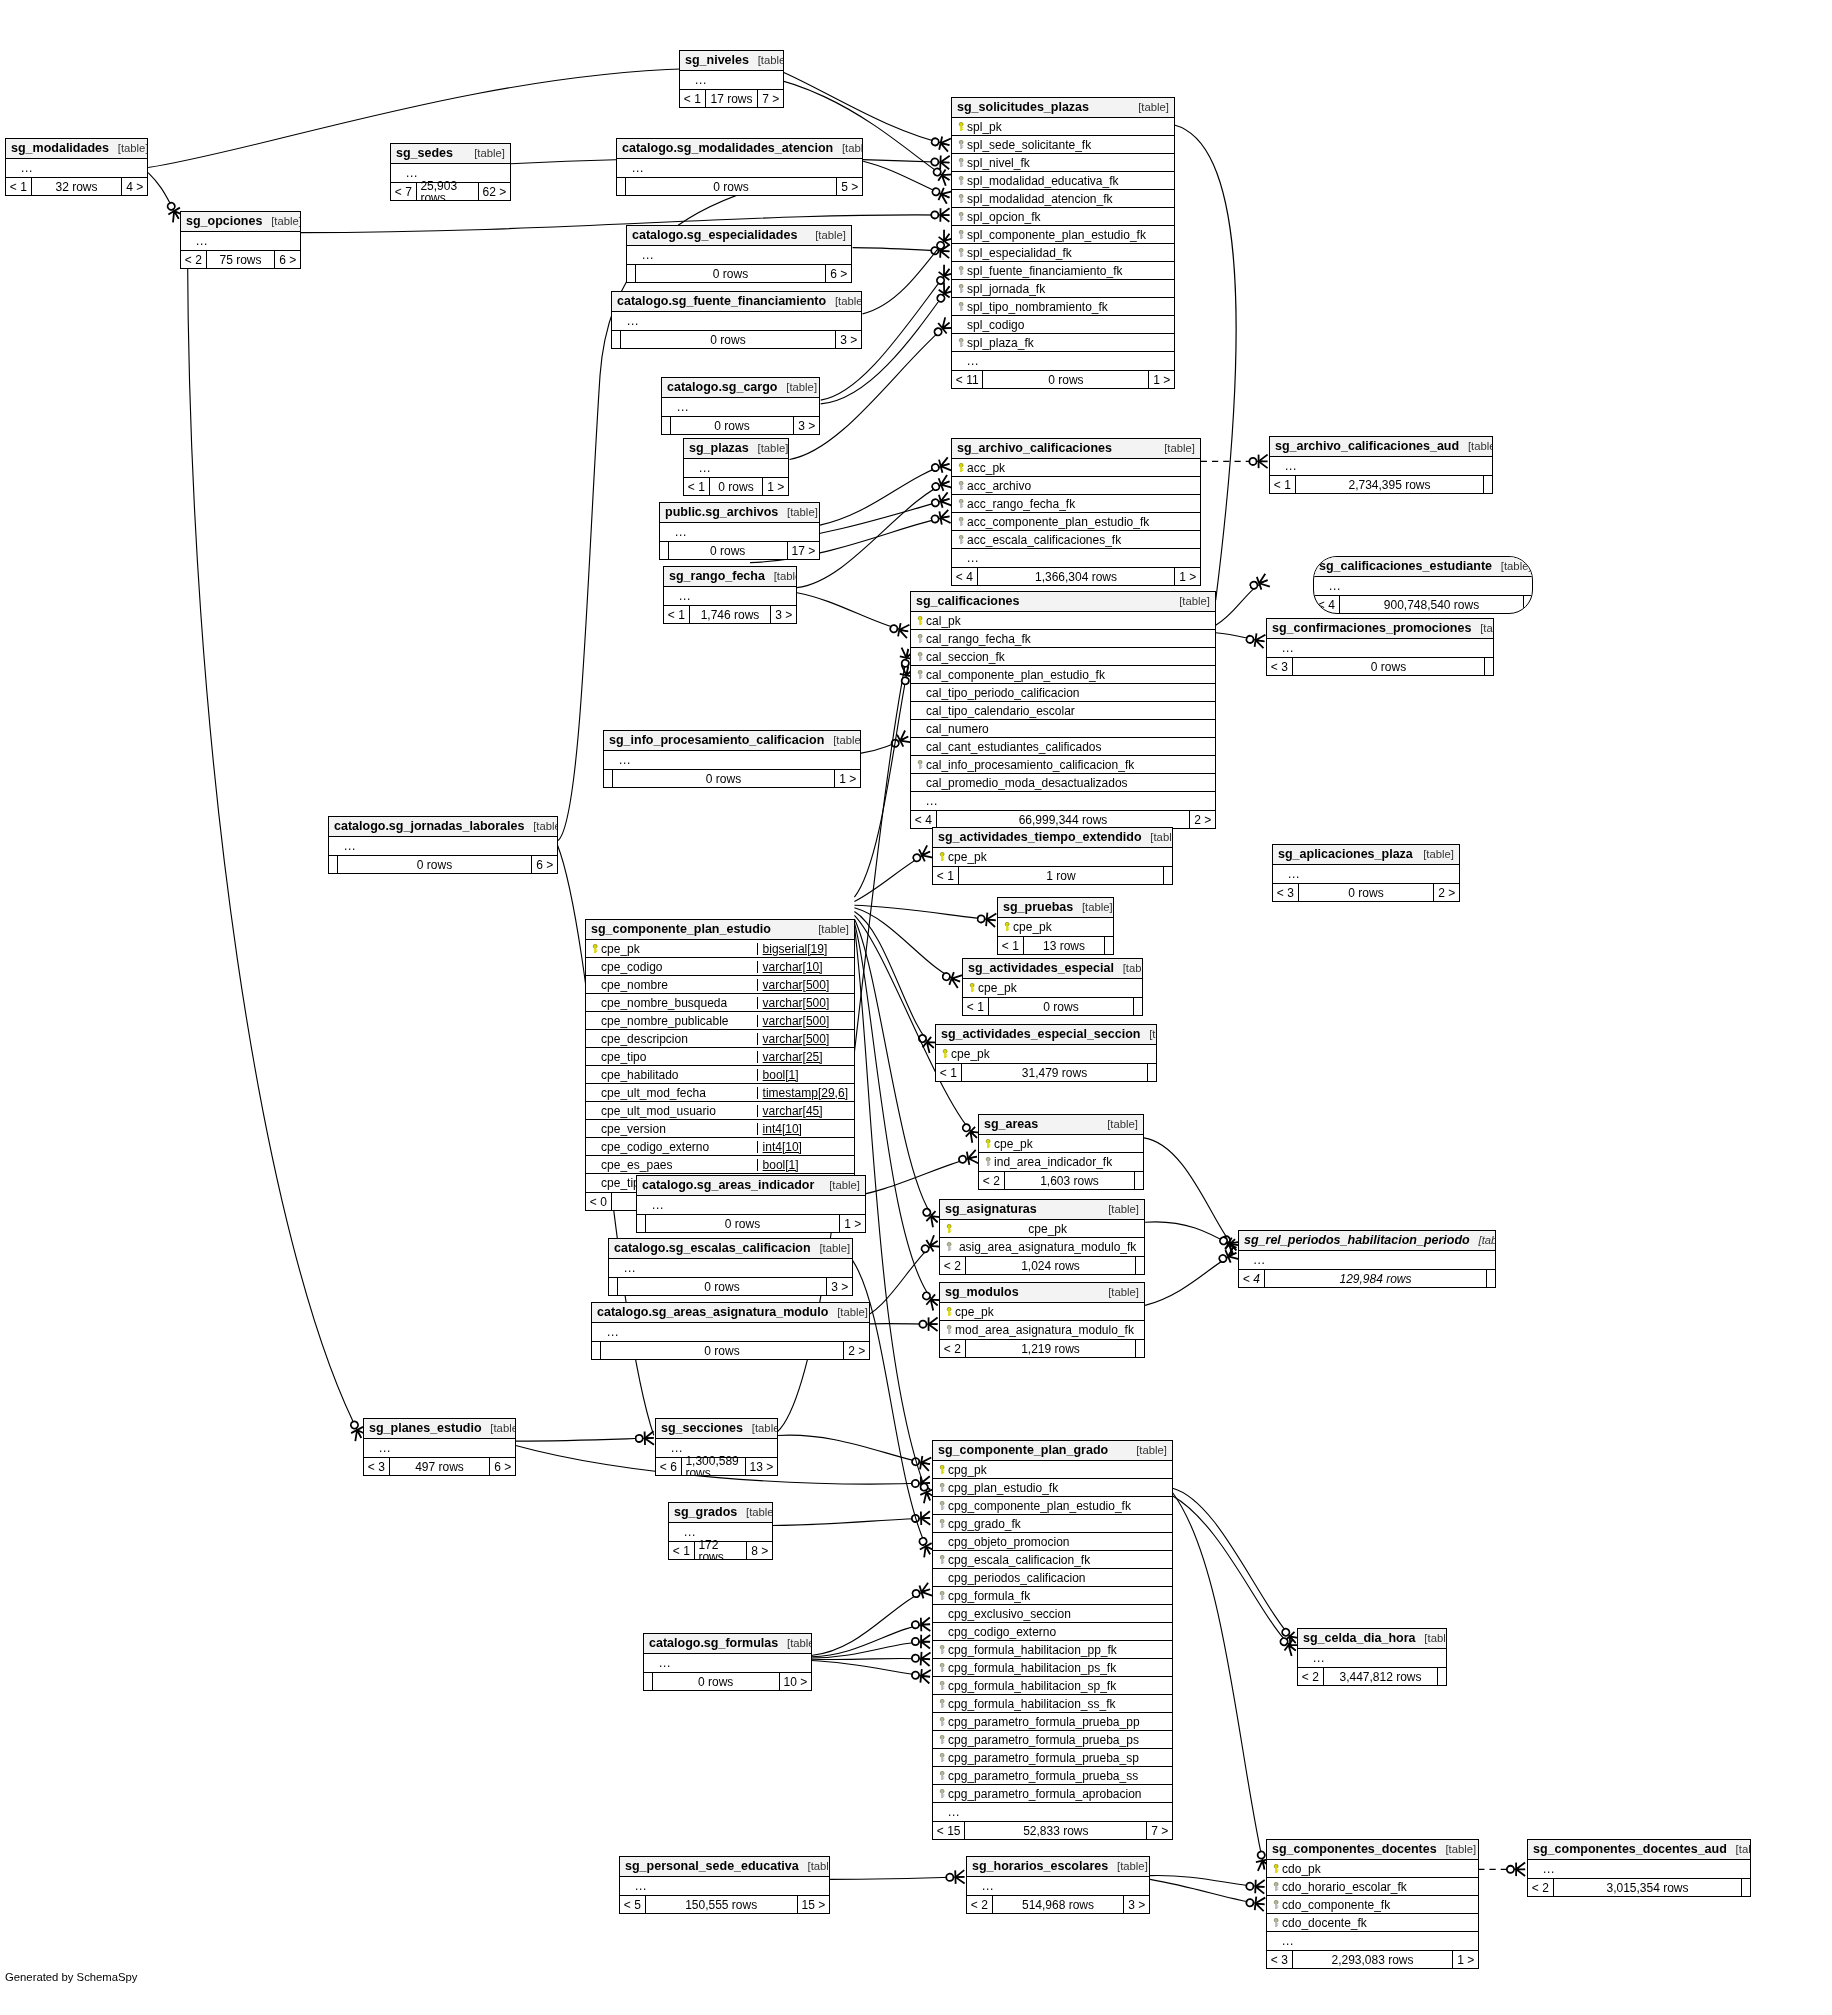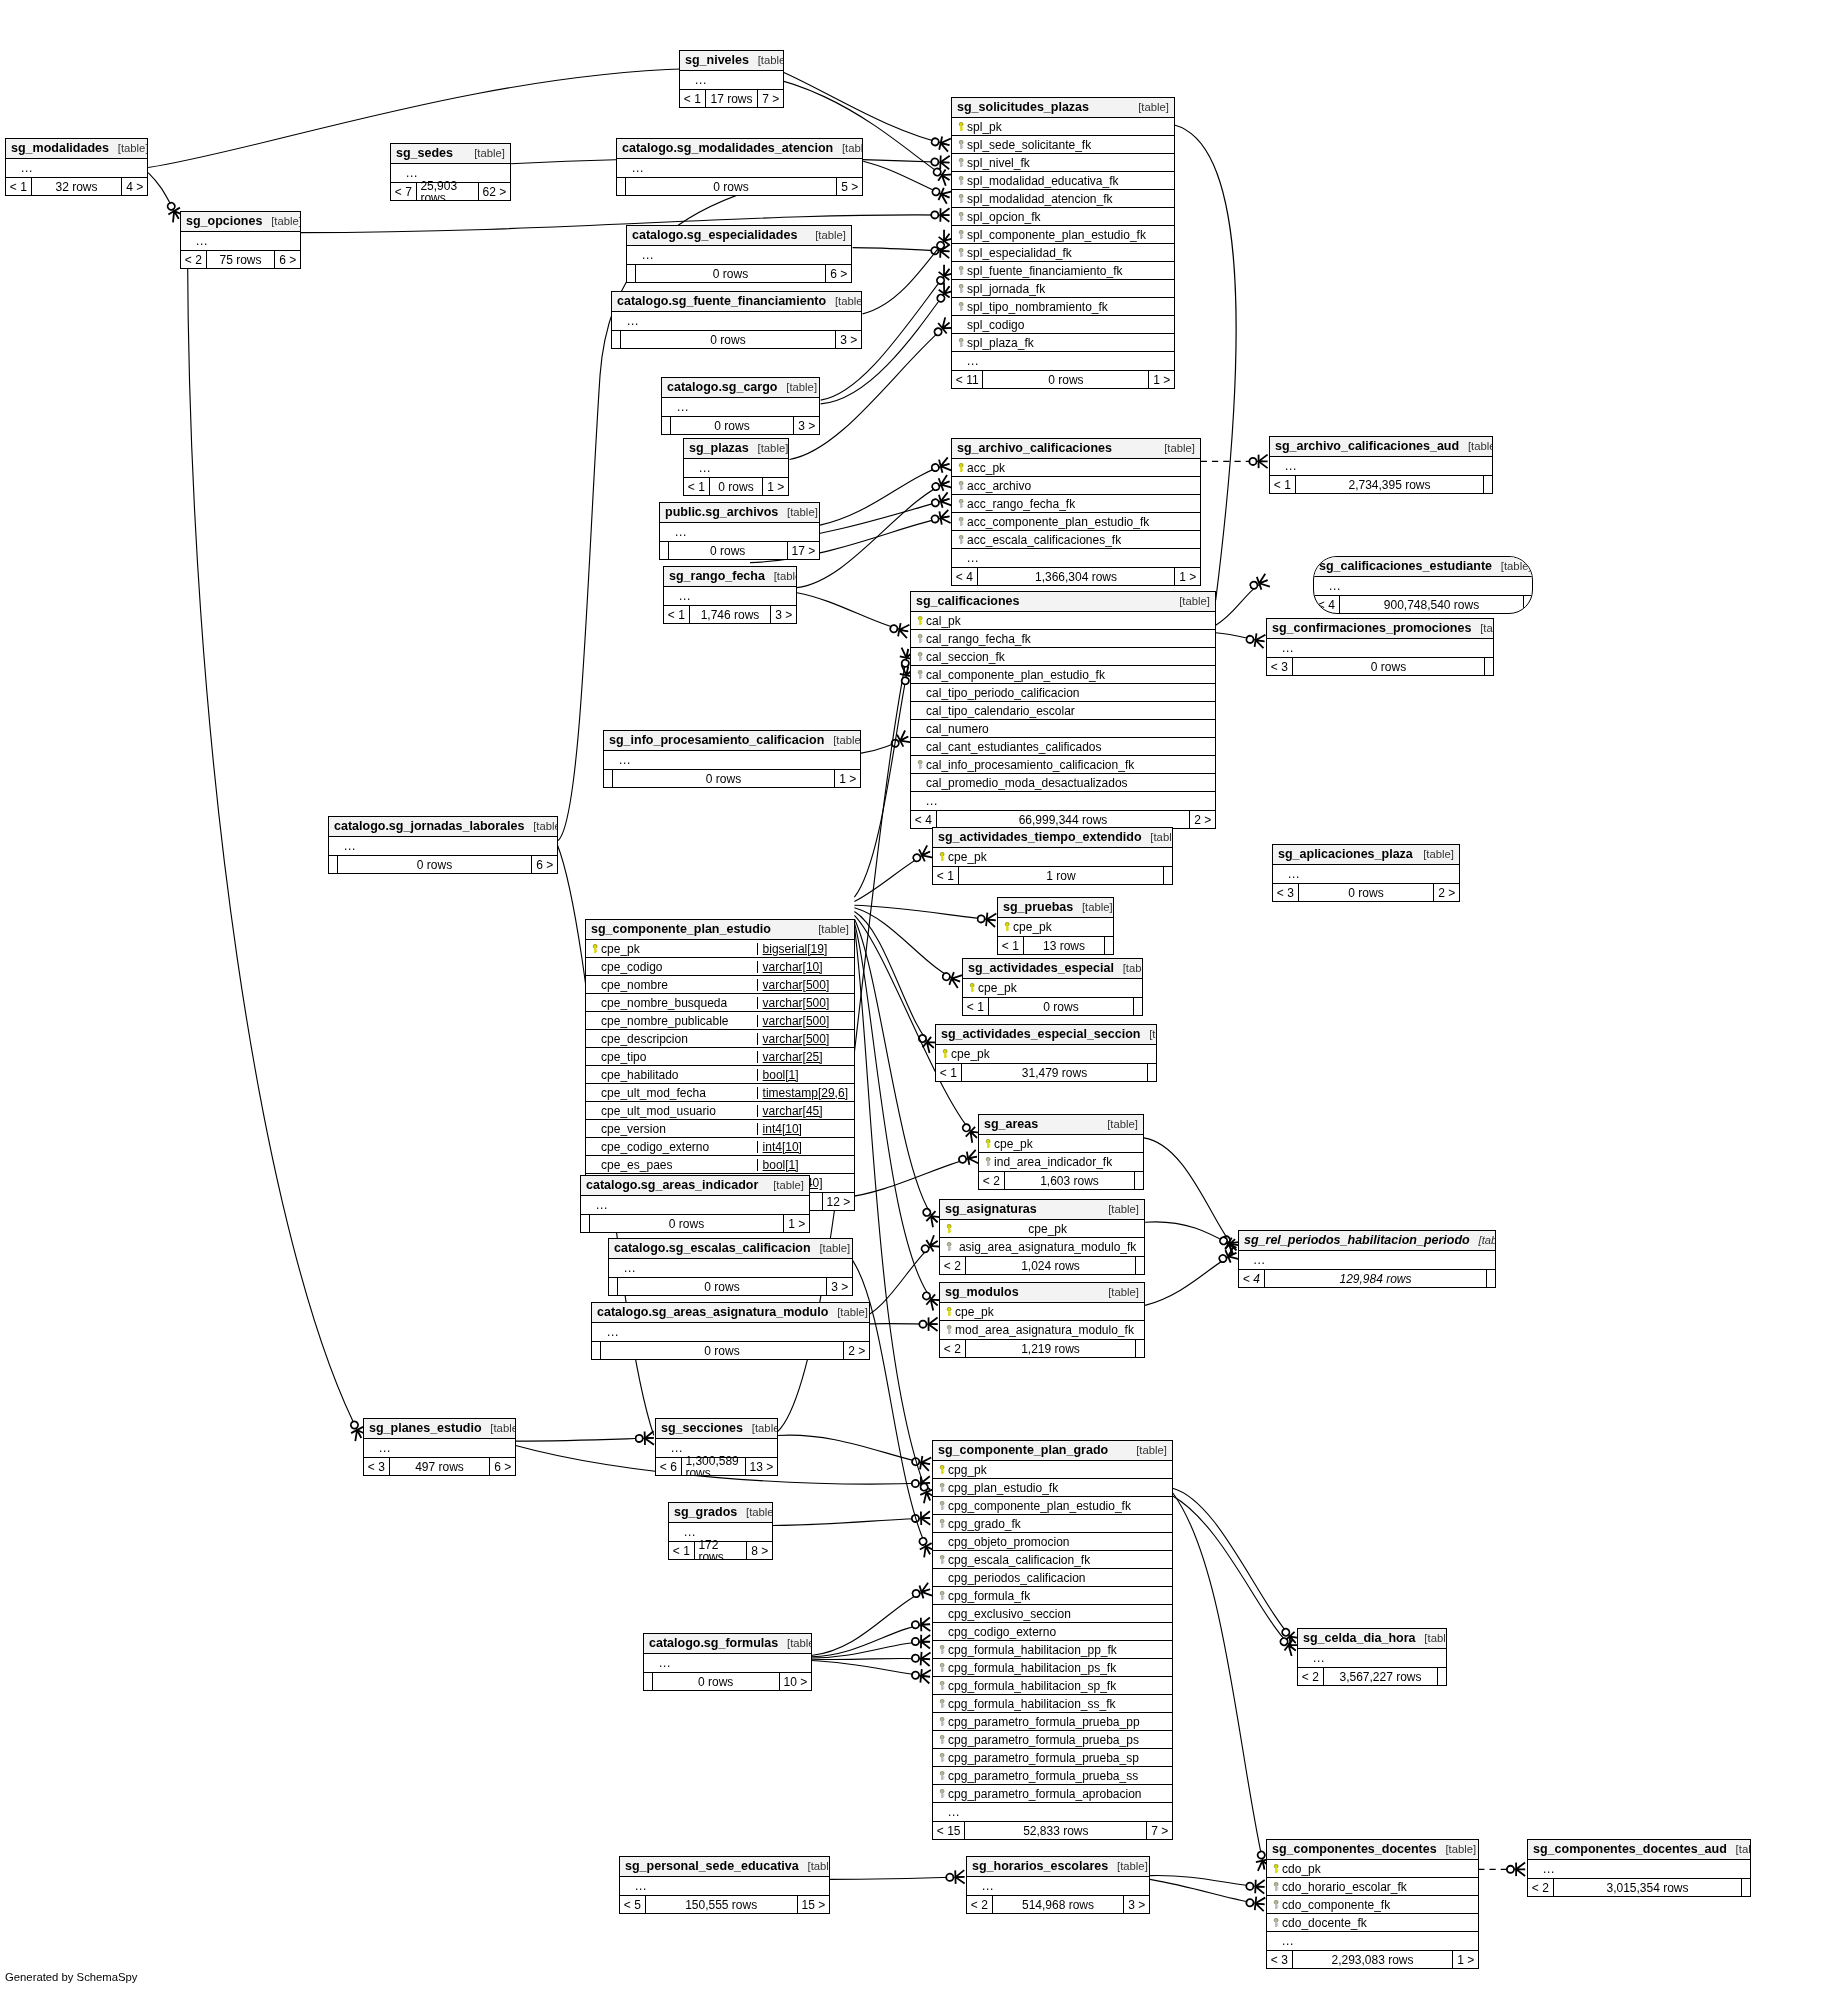--- a/index.html
+++ b/index.html
@@ -955,21 +955,21 @@
               </svg></span>
             <span class="cname">ind_area_indicador_fk</span>
           </div>
         </div>
         <div class="foot">
           <div class="l">&lt; 2</div>
           <div class="c">1,603 rows</div>
           <div class="r"></div>
         </div>
       </div>
-      <div class="tbl" style="left: 580px; top: 1175px; width: 230px;">
+      <div class="tbl" style="left: 636px; top: 1175px; width: 230px;">
         <div class="hdr">
           <span class="tname">catalogo.sg_areas_indicador</span>
           <span class="ttype">[table]</span>
         </div>
         <div class="cols">
           <div class="col ellipsis">
             <span class="kw"></span>
             <span class="cname">...</span>
           </div>
         </div>
@@ -1334,21 +1334,21 @@
           <span class="ttype">[table]</span>
         </div>
         <div class="cols">
           <div class="col ellipsis">
             <span class="kw"></span>
             <span class="cname">...</span>
           </div>
         </div>
         <div class="foot">
           <div class="l">&lt; 2</div>
-          <div class="c">3,567,227 rows</div>
+          <div class="c">3,447,812 rows</div>
           <div class="r"></div>
         </div>
       </div>
       <div class="tbl" style="left: 619px; top: 1856px; width: 211px;">
         <div class="hdr">
           <span class="tname">sg_personal_sede_educativa</span>
           <span class="ttype">[table]</span>
         </div>
         <div class="cols">
           <div class="col ellipsis">

